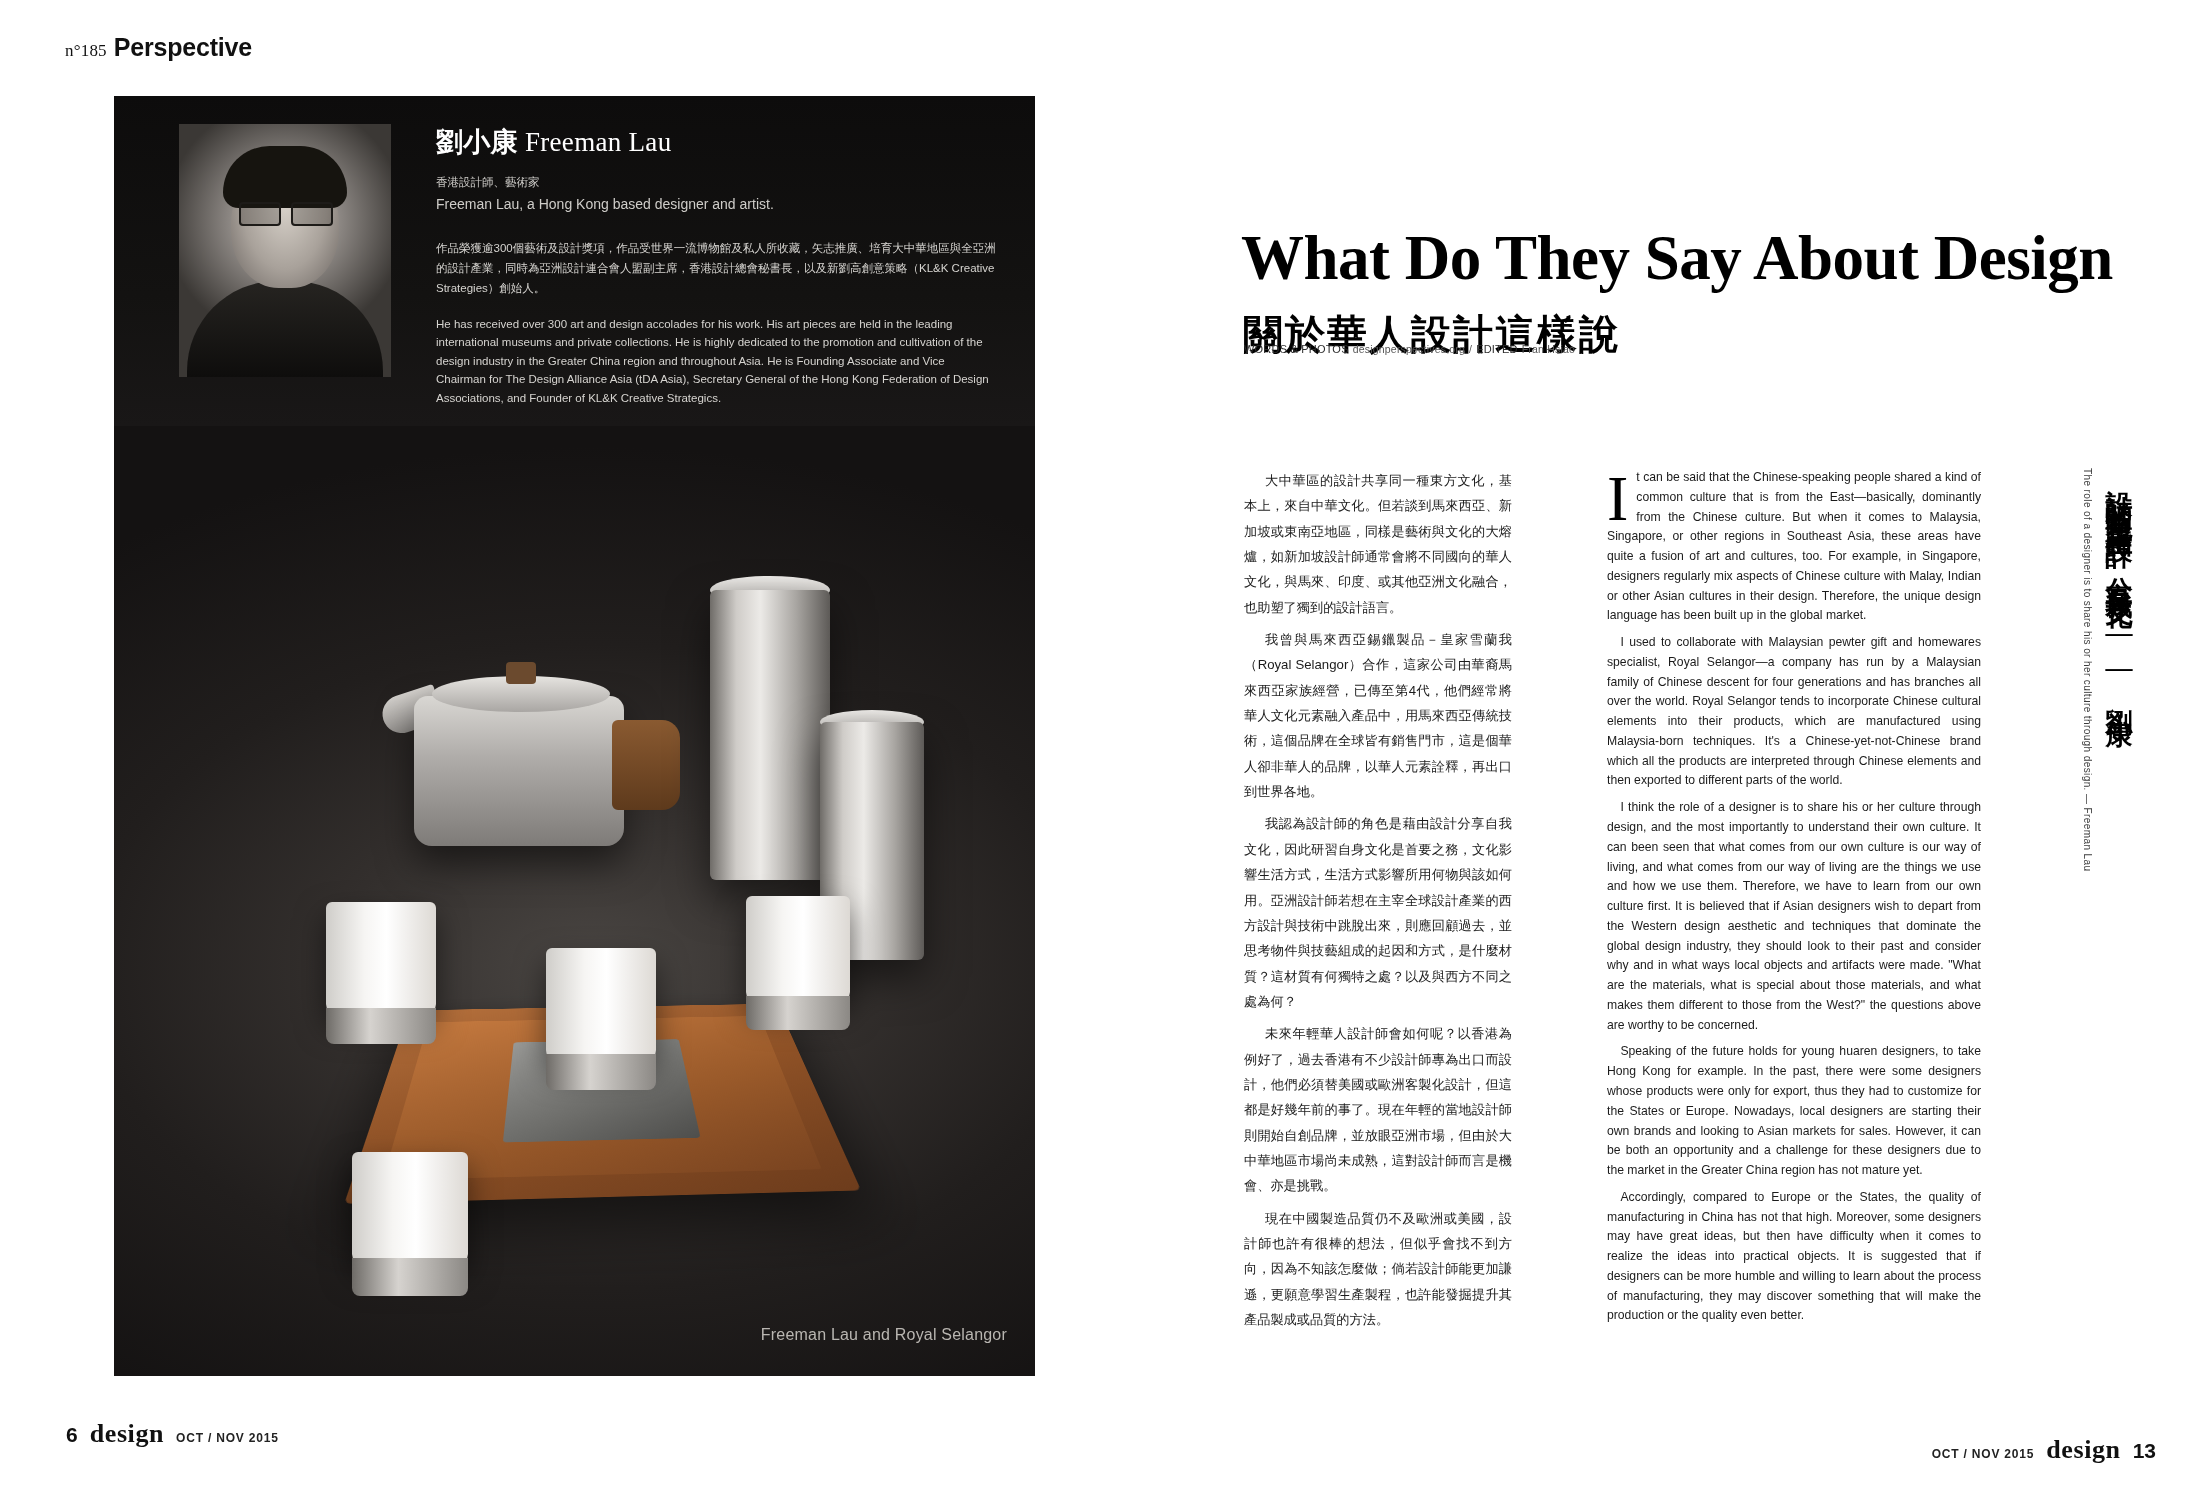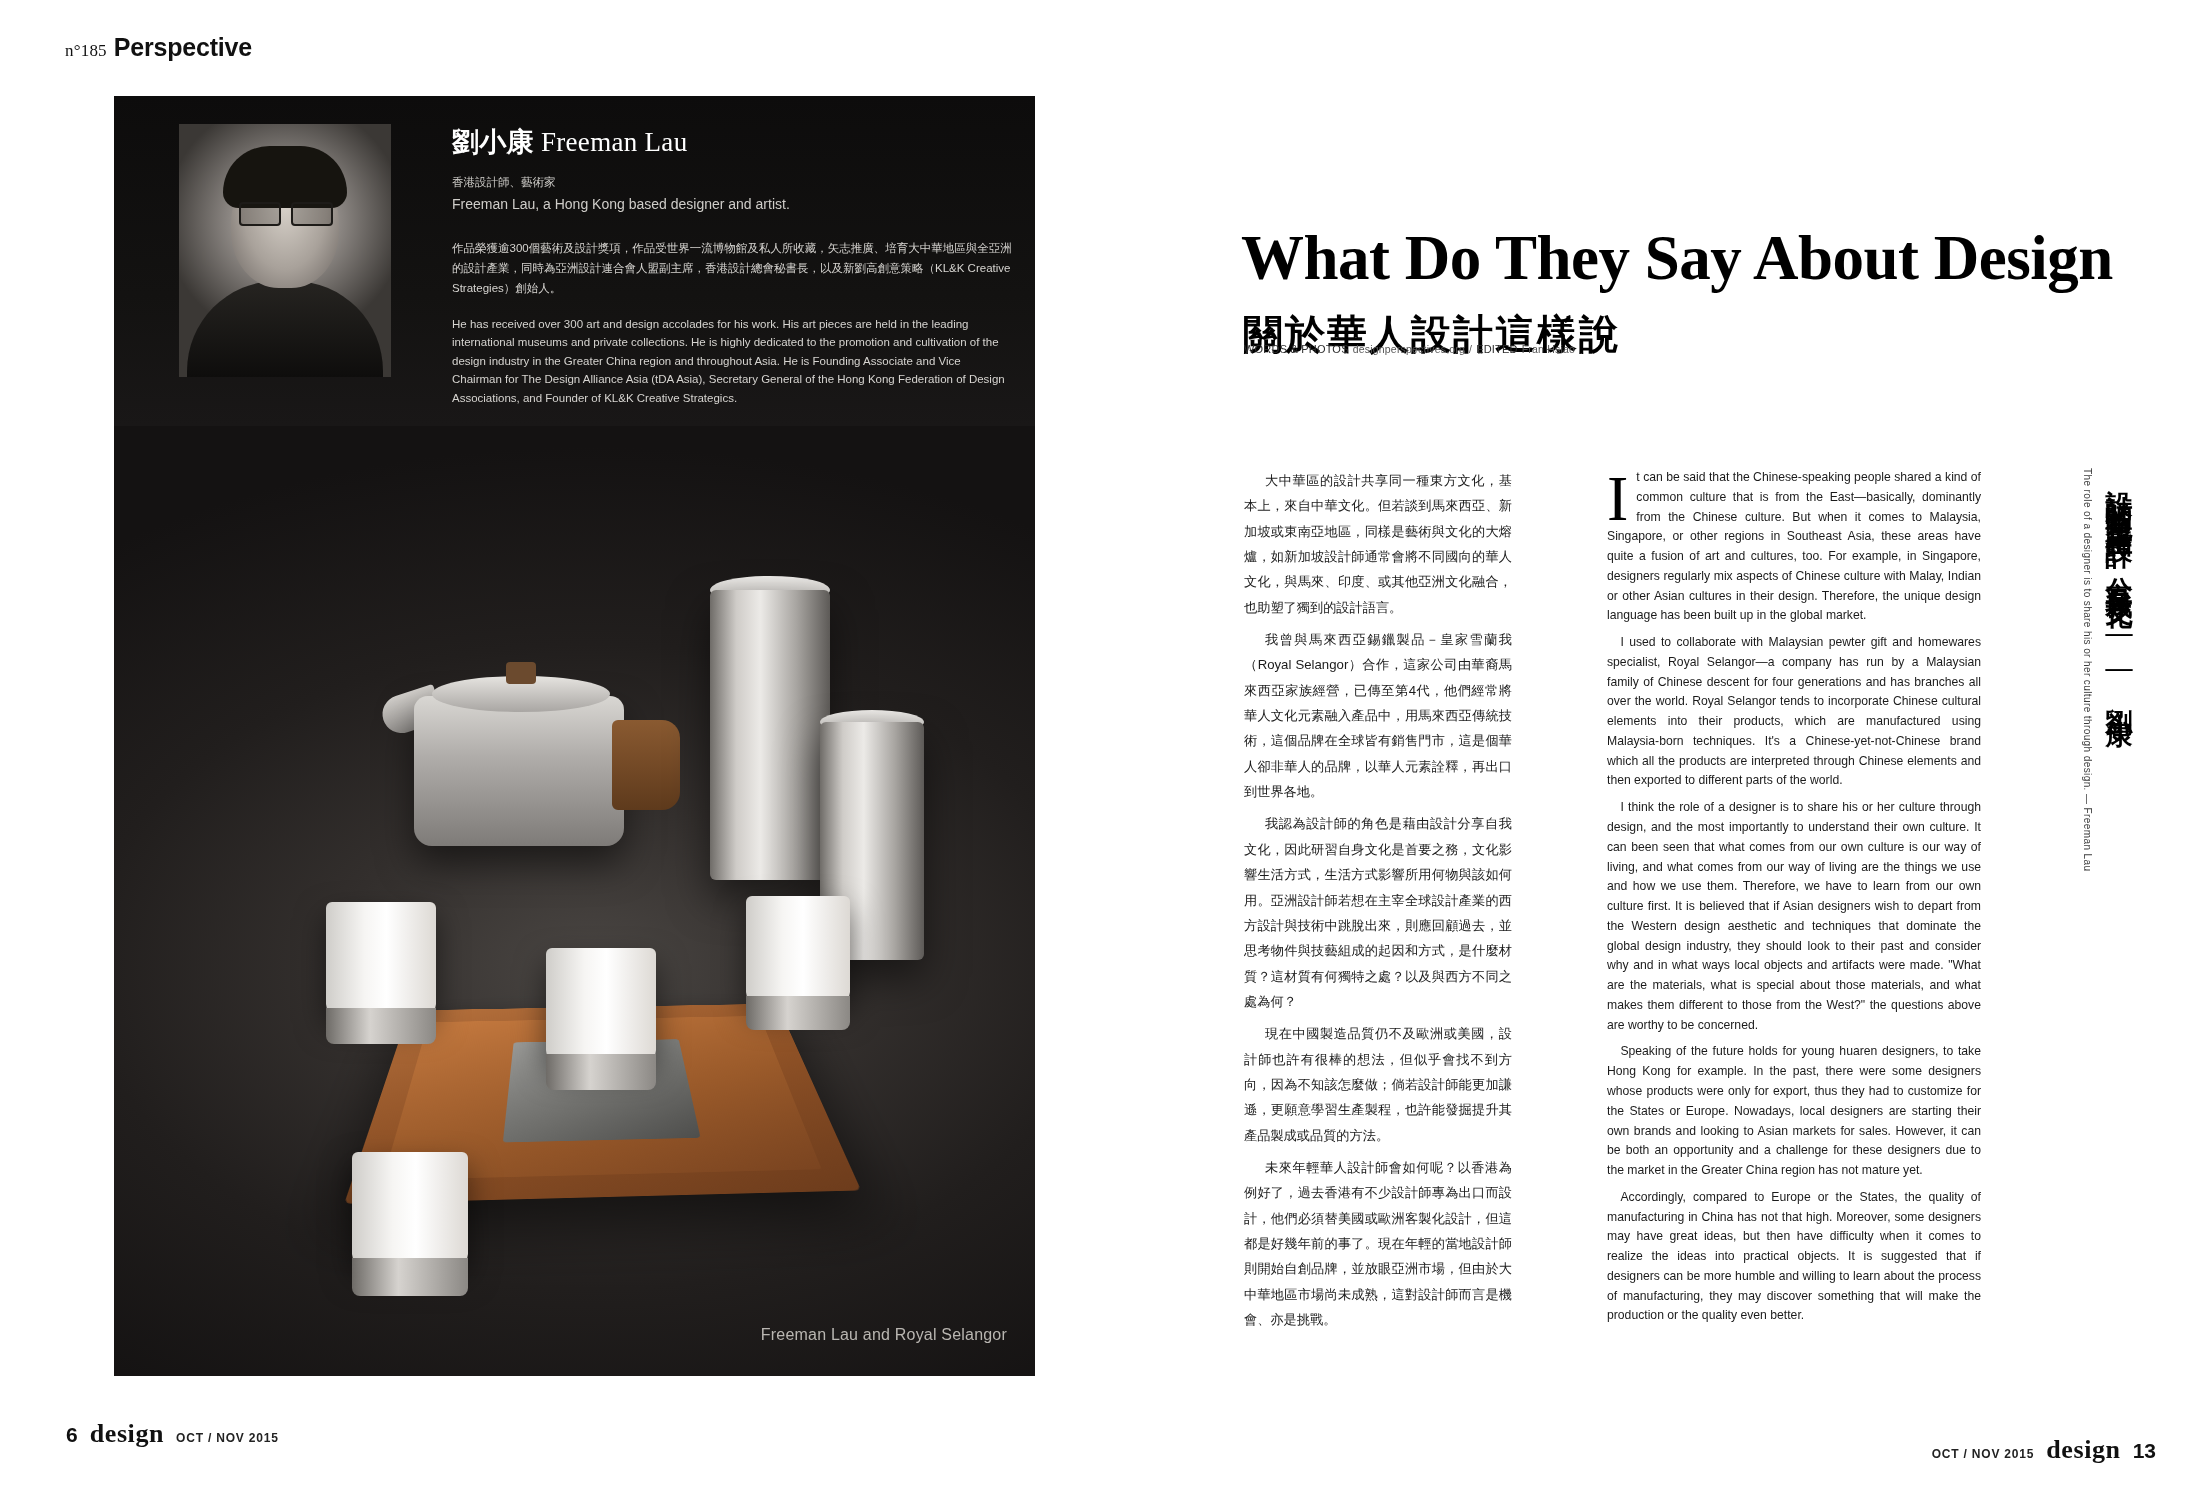--- a/index.html
+++ b/index.html
@@ -114,21 +114,21 @@
   .portrait .body {
     position: absolute;
     left: 8px; bottom: 0;
     width: 196px; height: 96px;
     border-radius: 90px 90px 0 0;
     background: linear-gradient(180deg,#262421 0%, #0e0d0c 100%);
   }
 
   .bio {
     position: absolute;
-    left: 338px;
+    left: 322px;
     top: 28px;
     width: 560px;
     color: #e8e6e2;
   }
   .bio-name {
     font-family: "Liberation Serif", serif;
     font-size: 27px;
     color: #ffffff;
     margin-bottom: 14px;
     letter-spacing: 0.3px;
@@ -482,22 +482,22 @@
       <span class="light">designperspectives.org</span>
       <span class="light">/</span>
       <b>EDITED</b>
       <span class="light">Fran Hsiao</span>
     </div>
 
     <div class="col-cn">
       <p class="first">大中華區的設計共享同一種東方文化，基本上，來自中華文化。但若談到馬來西亞、新加坡或東南亞地區，同樣是藝術與文化的大熔爐，如新加坡設計師通常會將不同國向的華人文化，與馬來、印度、或其他亞洲文化融合，也助塑了獨到的設計語言。</p>
       <p>我曾與馬來西亞錫鑞製品－皇家雪蘭我（Royal Selangor）合作，這家公司由華裔馬來西亞家族經營，已傳至第4代，他們經常將華人文化元素融入產品中，用馬來西亞傳統技術，這個品牌在全球皆有銷售門市，這是個華人卻非華人的品牌，以華人元素詮釋，再出口到世界各地。</p>
       <p>我認為設計師的角色是藉由設計分享自我文化，因此研習自身文化是首要之務，文化影響生活方式，生活方式影響所用何物與該如何用。亞洲設計師若想在主宰全球設計產業的西方設計與技術中跳脫出來，則應回顧過去，並思考物件與技藝組成的起因和方式，是什麼材質？這材質有何獨特之處？以及與西方不同之處為何？</p>
+      <p>未來年輕華人設計師會如何呢？以香港為例好了，過去香港有不少設計師專為出口而設計，他們必須替美國或歐洲客製化設計，但這都是好幾年前的事了。現在年輕的當地設計師則開始自創品牌，並放眼亞洲市場，但由於大中華地區市場尚未成熟，這對設計師而言是機會、亦是挑戰。</p>
       <p>現在中國製造品質仍不及歐洲或美國，設計師也許有很棒的想法，但似乎會找不到方向，因為不知該怎麼做；倘若設計師能更加謙遜，更願意學習生產製程，也許能發掘提升其產品製成或品質的方法。</p>
-      <p>未來年輕華人設計師會如何呢？以香港為例好了，過去香港有不少設計師專為出口而設計，他們必須替美國或歐洲客製化設計，但這都是好幾年前的事了。現在年輕的當地設計師則開始自創品牌，並放眼亞洲市場，但由於大中華地區市場尚未成熟，這對設計師而言是機會、亦是挑戰。</p>
     </div>
 
     <div class="col-en">
       <p class="first"><span class="dropcap">I</span><span>t can be said that the Chinese-speaking people shared a kind of common culture that is from the East—basically, dominantly from the Chinese culture. But when it comes to Malaysia, Singapore, or other regions in Southeast Asia, these areas have quite a fusion of art and cultures, too. For example, in Singapore, designers regularly mix aspects of Chinese culture with Malay, Indian or other Asian cultures in their design. Therefore, the unique design language has been built up in the global market.</span></p>
       <p>I used to collaborate with Malaysian pewter gift and homewares specialist, Royal Selangor—a company has run by a Malaysian family of Chinese descent for four generations and has branches all over the world. Royal Selangor tends to incorporate Chinese cultural elements into their products, which are manufactured using Malaysia-born techniques. It's a Chinese-yet-not-Chinese brand which all the products are interpreted through Chinese elements and then exported to different parts of the world.</p>
       <p>I think the role of a designer is to share his or her culture through design, and the most importantly to understand their own culture. It can been seen that what comes from our own culture is our way of living, and what comes from our way of living are the things we use and how we use them. Therefore, we have to learn from our own culture first. It is believed that if Asian designers wish to depart from the Western design aesthetic and techniques that dominate the global design industry, they should look to their past and consider why and in what ways local objects and artifacts were made. "What are the materials, what is special about those materials, and what makes them different to those from the West?" the questions above are worthy to be concerned.</p>
       <p>Speaking of the future holds for young huaren designers, to take Hong Kong for example. In the past, there were some designers whose products were only for export, thus they had to customize for the States or Europe. Nowadays, local designers are starting their own brands and looking to Asian markets for sales. However, it can be both an opportunity and a challenge for these designers due to the market in the Greater China region has not mature yet.</p>
       <p>Accordingly, compared to Europe or the States, the quality of manufacturing in China has not that high. Moreover, some designers may have great ideas, but then have difficulty when it comes to realize the ideas into practical objects. It is suggested that if designers can be more humble and willing to learn about the process of manufacturing, they may discover something that will make the production or the quality even better.</p>
     </div>
 

